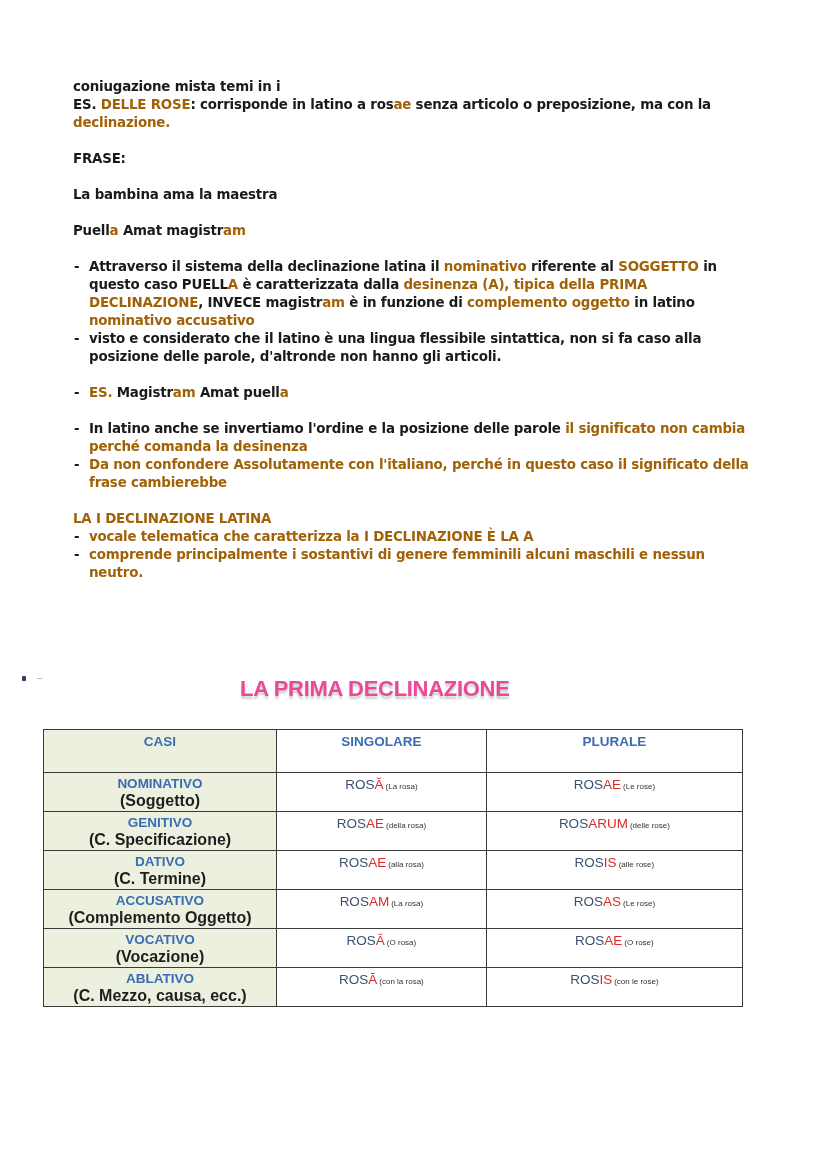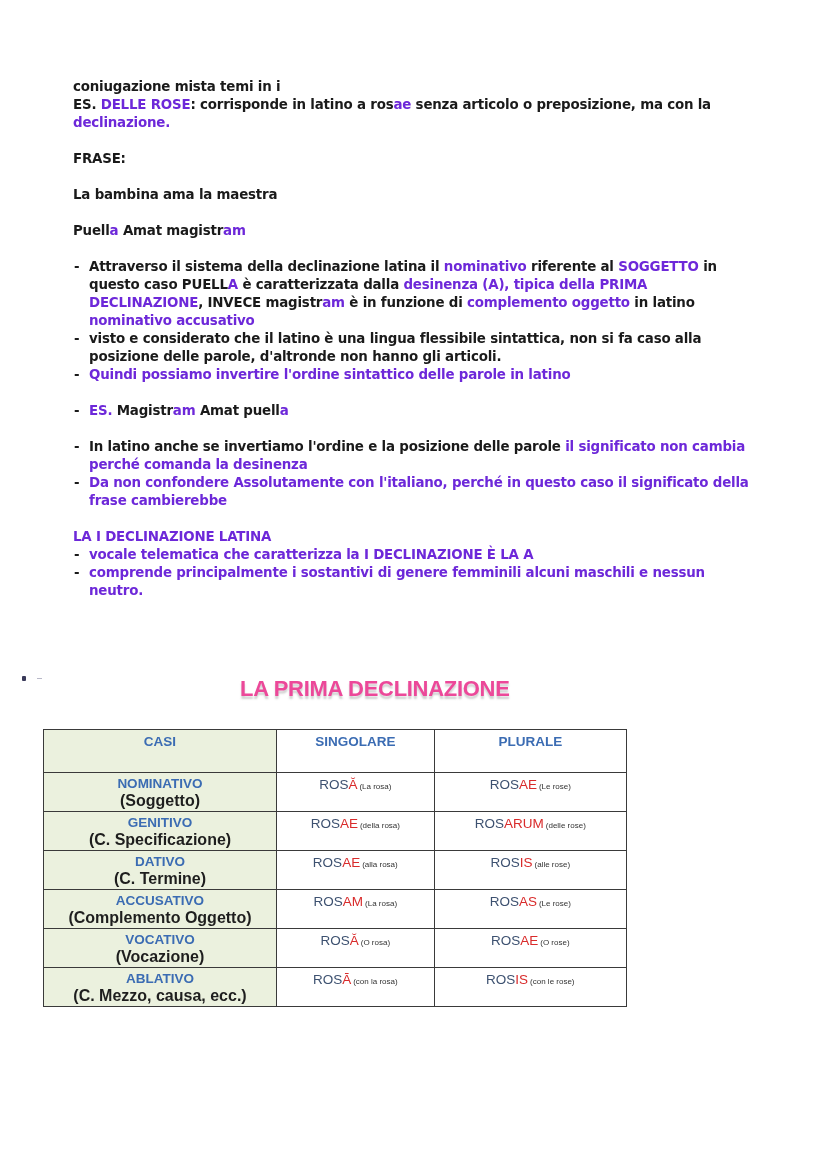--- a/index.html
+++ b/index.html
@@ -1,32 +1,32 @@
 <!DOCTYPE html>
 <html><head>
 <meta charset="utf-8">
 <style>
   html, body { margin: 0; padding: 0; background: #ffffff; }
   body { width: 828px; height: 1171px; position: relative; overflow: hidden;
          font-family: "DejaVu Sans", sans-serif; color: #1a1a1a; }
   .notes { position: absolute; left: 73px; top: 78px; width: 680px;
            font-size: 13.4px; font-weight: bold; line-height: 18px; letter-spacing: -0.2px; }
   .line { display: block; }
-  .red { color: #6d28d9; }
+  .red { color: #a16207; }
   .gap { height: 18px; }
   ul.dash { list-style: none; margin: 0; padding: 0; }
   ul.dash li { position: relative; padding-left: 16px; }
   ul.dash li::before { content: "-"; position: absolute; left: 1px; top: 0; color: #1a1a1a; }
   .scroll-mark { position: absolute; left: 22px; top: 676px; width: 4px; height: 5px; background: #3a3a5a; border-radius: 1px; }
   .scroll-mark2 { position: absolute; left: 37px; top: 678px; width: 5px; height: 1px; background: #b8b8c8; }
   .table-title { position: absolute; left: 240px; top: 676px; width: 270px;
                  font-family: "Liberation Sans", sans-serif; font-weight: bold; font-size: 22px;
                  color: #ec4899; letter-spacing: -0.3px;
                  text-shadow: 0 3px 2px rgba(120,120,120,0.35); }
-  table.decl { position: absolute; left: 43px; top: 729px; width: 584px;
+  table.decl { position: absolute; left: 43px; top: 729px; width: 700px;
                border-collapse: collapse; font-family: "Liberation Sans", sans-serif; }
   table.decl td, table.decl th { border: 1px solid #3a3a3a; text-align: center; vertical-align: top; padding: 2px 4px; }
   table.decl th { height: 36px; font-size: 13.5px; font-weight: bold; color: #3b6cb3; padding-top: 4px; }
   table.decl th.casi { background: #ebf1de; }
   table.decl td { height: 34px; }
   table.decl td.case { background: #ebf1de; width: 224px; }
   .case-name { display: block; font-weight: bold; font-size: 13.5px; color: #3b6cb3; line-height: 17px; }
   .case-func { display: block; font-weight: bold; font-size: 16px; color: #1e1e1e; line-height: 17px; }
   .form { font-size: 13.5px; line-height: 20px; }
   .stem { color: #3d5170; }
@@ -50,21 +50,20 @@
   <div class="gap"></div>
   <span class="line">
     <span>Puell</span><span class="red">a</span><span> Amat magistr</span><span class="red">am</span>
   </span>
   <div class="gap"></div>
   <ul class="dash">
     <li>
       <span>Attraverso il sistema della declinazione latina il </span><span class="red">nominativo</span><span> riferente al </span><span class="red">SOGGETTO</span><span> in questo caso PUELL</span><span class="red">A</span><span> è caratterizzata dalla </span><span class="red">desinenza (A), tipica della PRIMA DECLINAZIONE</span><span>, INVECE magistr</span><span class="red">am</span><span>  è in funzione di </span><span class="red">complemento oggetto</span><span> in latino </span><span class="red">nominativo accusativo</span>
     </li>
     <li>visto e considerato che il latino è una lingua flessibile sintattica, non si fa caso alla posizione delle parole, d'altronde non hanno gli articoli.</li>
-    <li class="red">Quindi possiamo invertire l'ordine sintattico delle parole in latino</li>
   </ul>
   <div class="gap"></div>
   <ul class="dash">
     <li>
       <span class="red">ES.</span><span> Magistr</span><span class="red">am</span><span> Amat puell</span><span class="red">a</span>
     </li>
   </ul>
   <div class="gap"></div>
   <ul class="dash">
     <li>

